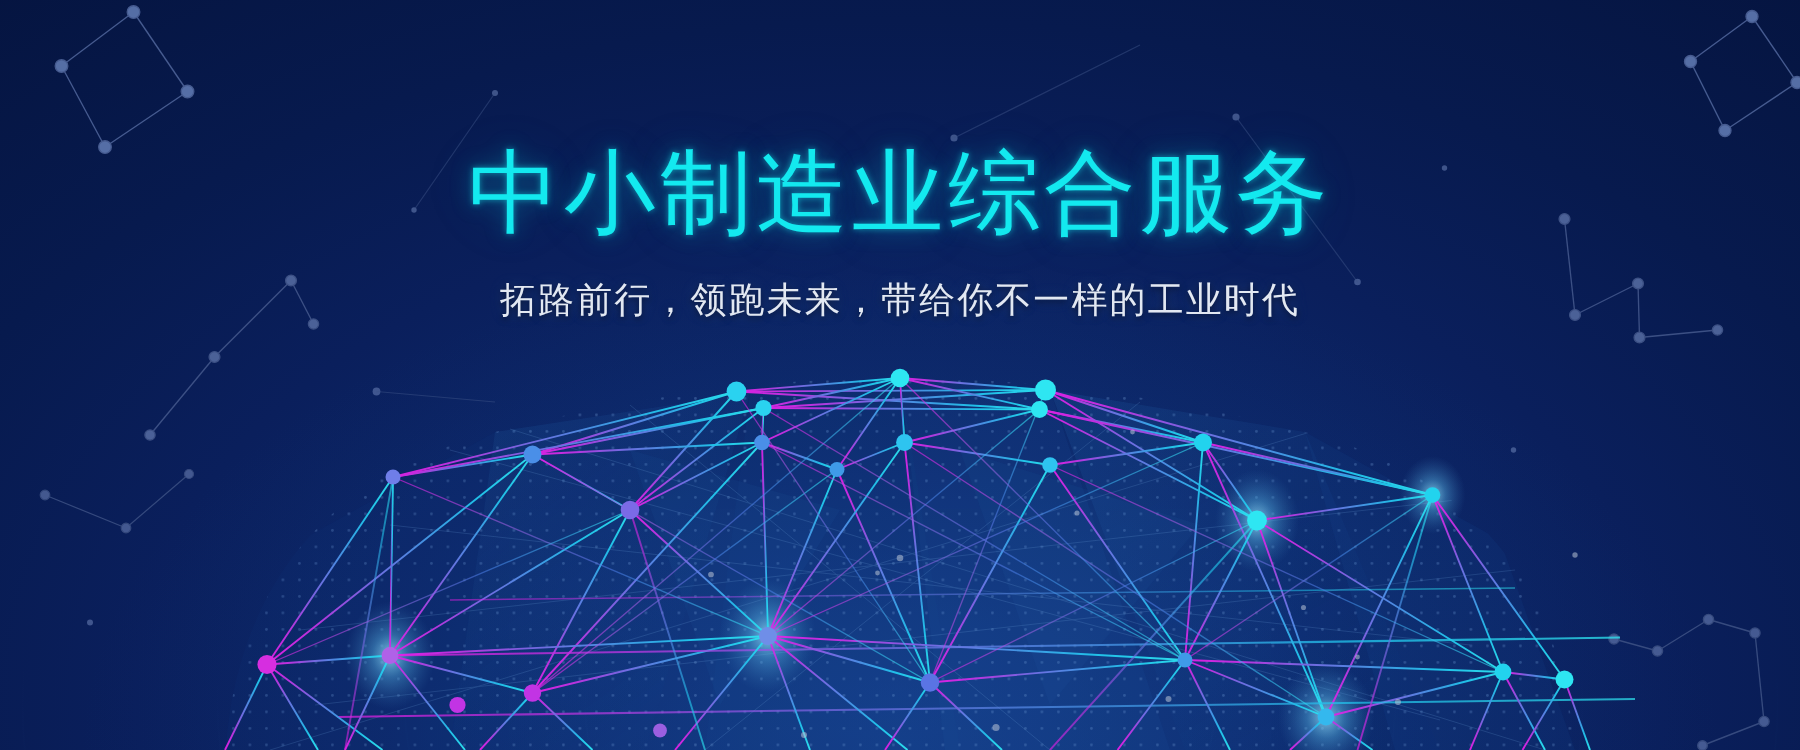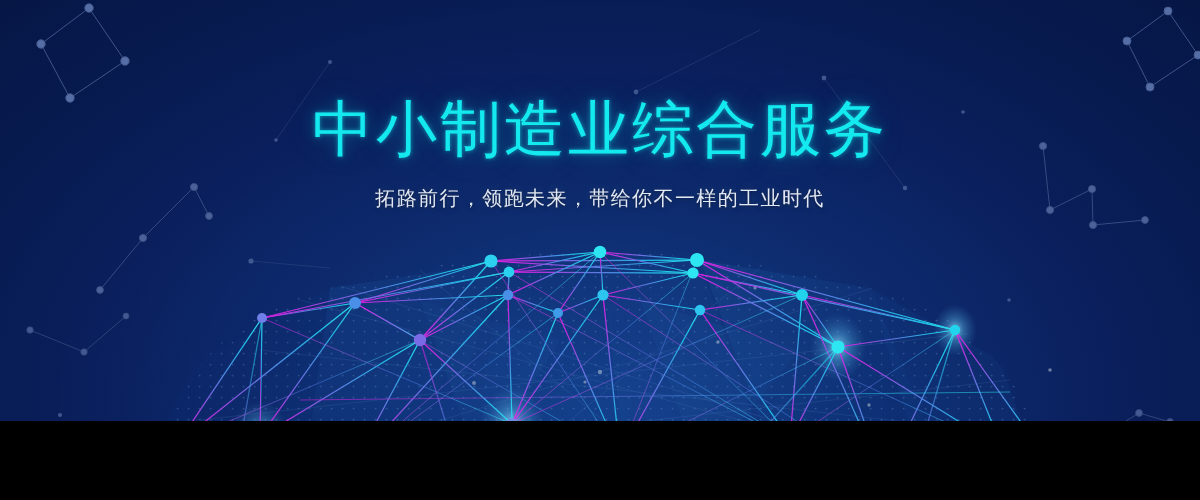--- a/index.html
+++ b/index.html
@@ -6,21 +6,21 @@
   html, body {
     margin: 0;
     padding: 0;
     background: #000;
   }
   * { box-sizing: border-box; }
 
   .banner {
     position: relative;
     width: 1200px;
-    height: 421px;
+    height: 500px;
     overflow: hidden;
     font-family: "DejaVu Sans", "Liberation Sans", sans-serif;
     background: #0a1f5c;
   }
 
   
   .bg-base {
     position: absolute;
     inset: 0;
     background:
@@ -58,21 +58,21 @@
     font-weight: 300;
     color: #13e9ef;
     margin: 0;
     text-shadow:
       0 0 4px rgba(20,235,240,0.55),
       0 0 14px rgba(10,190,210,0.40),
       0 0 34px rgba(0,150,190,0.22);
     white-space: nowrap;
   }
   .subtitle {
-    font-size: 20px;
+    font-size: 24px;
     line-height: 1.4;
     letter-spacing: 1.4px;
     font-weight: 400;
     color: #e2e8f2;
     margin: 22px 0 0 0;
     text-shadow: 0 1px 4px rgba(0,0,0,0.55), 0 0 10px rgba(150,200,255,0.18);
     white-space: nowrap;
   }
 </style>
 </head>

